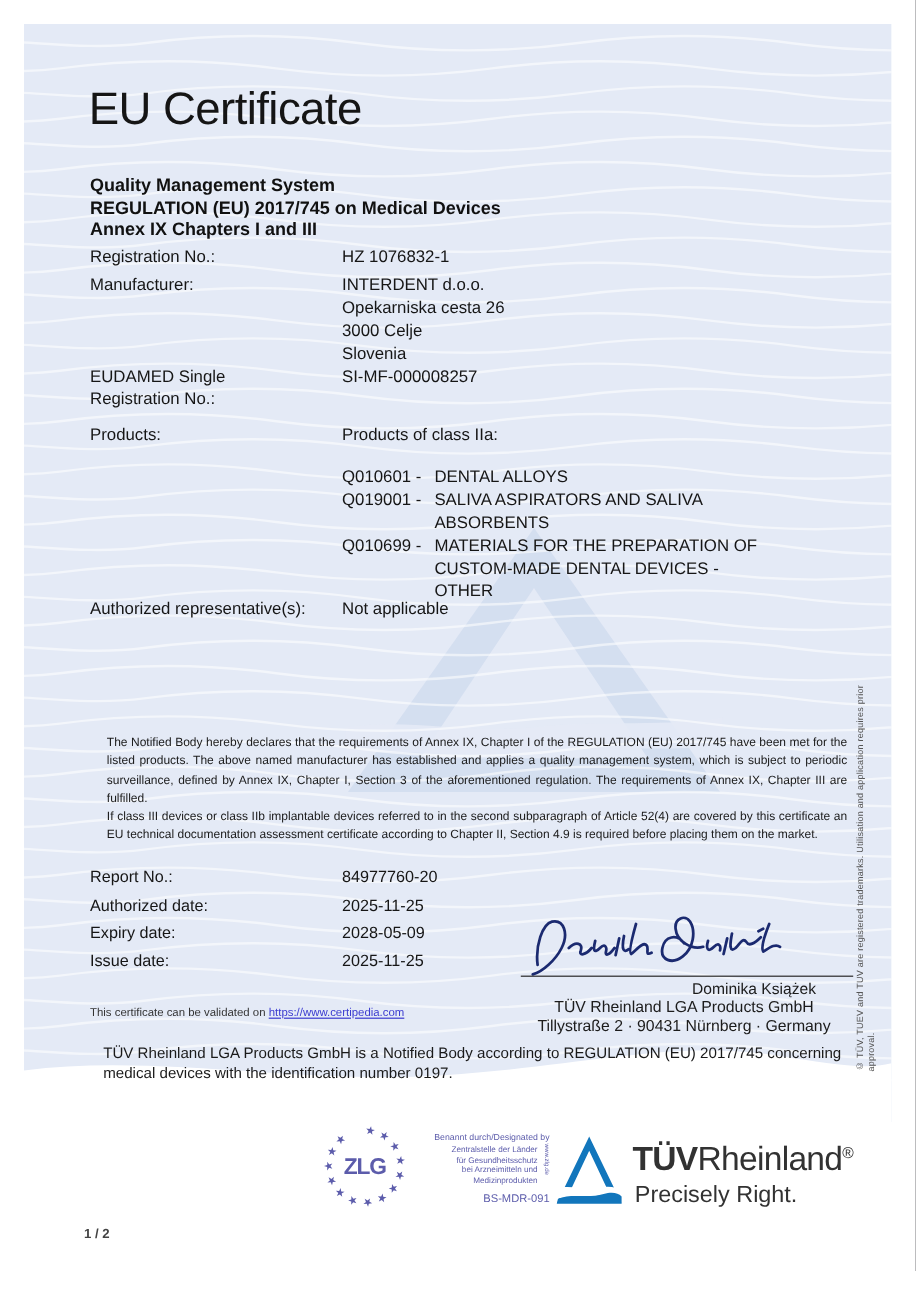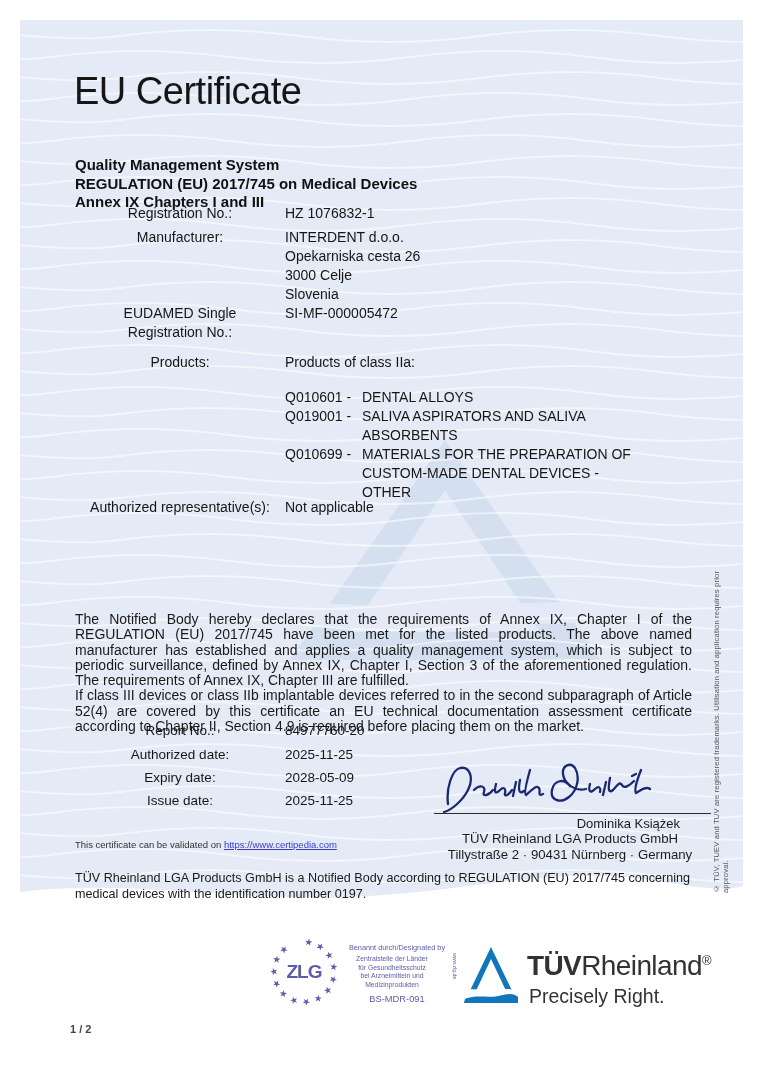--- a/index.html
+++ b/index.html
@@ -1,43 +1,43 @@
 <!DOCTYPE html>
 <html><head>
 <meta charset="utf-8">
 <style>
   html,body{margin:0;padding:0;background:#888;}
   .page{position:relative;width:763px;height:1080px;background:#ffffff;
         font-family:"Liberation Sans",sans-serif;color:#1c1c1c;overflow:hidden;}
   .bgsvg{position:absolute;left:20px;top:20px;}
   .abs{position:absolute;}
   .title{left:74px;top:70px;font-size:38px;letter-spacing:-0.5px;color:#151515;}
-  .head{left:75px;top:146px;font-size:15px;font-weight:bold;line-height:18.5px;color:#111;margin-top:10px;}
+  .head{left:75px;top:146px;font-size:15px;font-weight:bold;line-height:18.5px;color:#111;}
   .frow{position:absolute;left:75px;display:flex;font-size:14px;line-height:19px;color:#161616;}
-  .frow .lbl{width:210px;flex:none;text-align:center;}
+  .frow .lbl{width:210px;flex:none;}
   .frow .val{width:360px;}
   .prod-item{display:flex;}
   .prod-item .code{width:77px;flex:none;}
   .prod-item .pname{max-width:300px;}
   .prod-list{margin-top:16px;}
-  .decl{left:75px;top:612px;width:617px;font-size:14px;line-height:15.3px;
+  .decl{left:89px;top:612px;width:617px;font-size:10px;line-height:15.3px;
         text-align:justify;color:#1a1a1a;}
   .rrow{font-size:13.5px;}
   .sig-svg{left:438px;top:760px;}
   .sig-line{left:434px;top:813px;width:277px;border-top:1.5px solid #2a2a2a;height:0;}
   .sig-name{left:480px;top:816px;width:200px;text-align:right;font-size:13px;}
   .sig-company{left:430px;top:831px;width:280px;text-align:center;font-size:13.2px;}
   .sig-address{left:430px;top:847px;width:280px;text-align:center;font-size:13.2px;}
   .validate{left:75px;top:839px;font-size:9.5px;color:#333;}
   .validate a{color:#3a3ad0;text-decoration:underline;}
-  .nbody{left:75px;top:870px;width:622px;font-size:12.6px;line-height:16px;color:#1a1a1a;}
+  .nbody{left:86px;top:870px;width:622px;font-size:12.6px;line-height:16px;color:#1a1a1a;}
   .sidenote{left:712px;top:548px;height:345px;writing-mode:vertical-rl;transform:rotate(180deg);
             font-size:7.5px;letter-spacing:0.2px;color:#555;}
   .zlg-svg{left:268px;top:936px;}
-  .zlg-text{left:336px;top:943px;width:122px;text-align:center;color:#5c5cab;}
+  .zlg-text{left:336px;top:943px;width:122px;text-align:right;color:#5c5cab;}
   .zlg-designated{font-size:7.3px;margin-bottom:3px;}
   .zlg-org{font-size:6.8px;line-height:8.7px;padding-right:10px;}
   .zlg-web{left:452px;top:953px;writing-mode:vertical-rl;font-size:5.2px;color:#5c5cab;}
   .zlg-code{font-size:9.3px;margin-top:4px;}
   .tuv-svg{left:462px;top:945px;}
   .tuv-word{left:527px;top:950px;font-size:28px;color:#323232;letter-spacing:-0.6px;white-space:nowrap;}
   .tuv-word b{font-weight:bold;margin-top:32px;}
   .tuv-word .reg{font-size:13px;vertical-align:10px;}
   .tuv-tagline{left:529px;top:985px;font-size:19.5px;color:#323232;}
   .pageno{left:70px;top:1023px;font-size:11px;color:#444;font-weight:bold;}
@@ -122,21 +122,21 @@
       <div>3000 Celje</div>
       <div>Slovenia</div>
     </div>
   </div>
 
   <div class="frow" style="top:304px">
     <div class="lbl">
       <div>EUDAMED Single</div>
       <div>Registration No.:</div>
     </div>
-    <div class="val">SI-MF-000005472</div>
+    <div class="val">SI-MF-000008257</div>
   </div>
 
   <div class="frow" style="top:353px">
     <div class="lbl">Products:</div>
     <div class="val">
       <div>Products of class IIa:</div>
       <div class="prod-list">
         <div class="prod-item">
           <span class="code">Q010601 -</span>
           <span class="pname">DENTAL ALLOYS</span>

